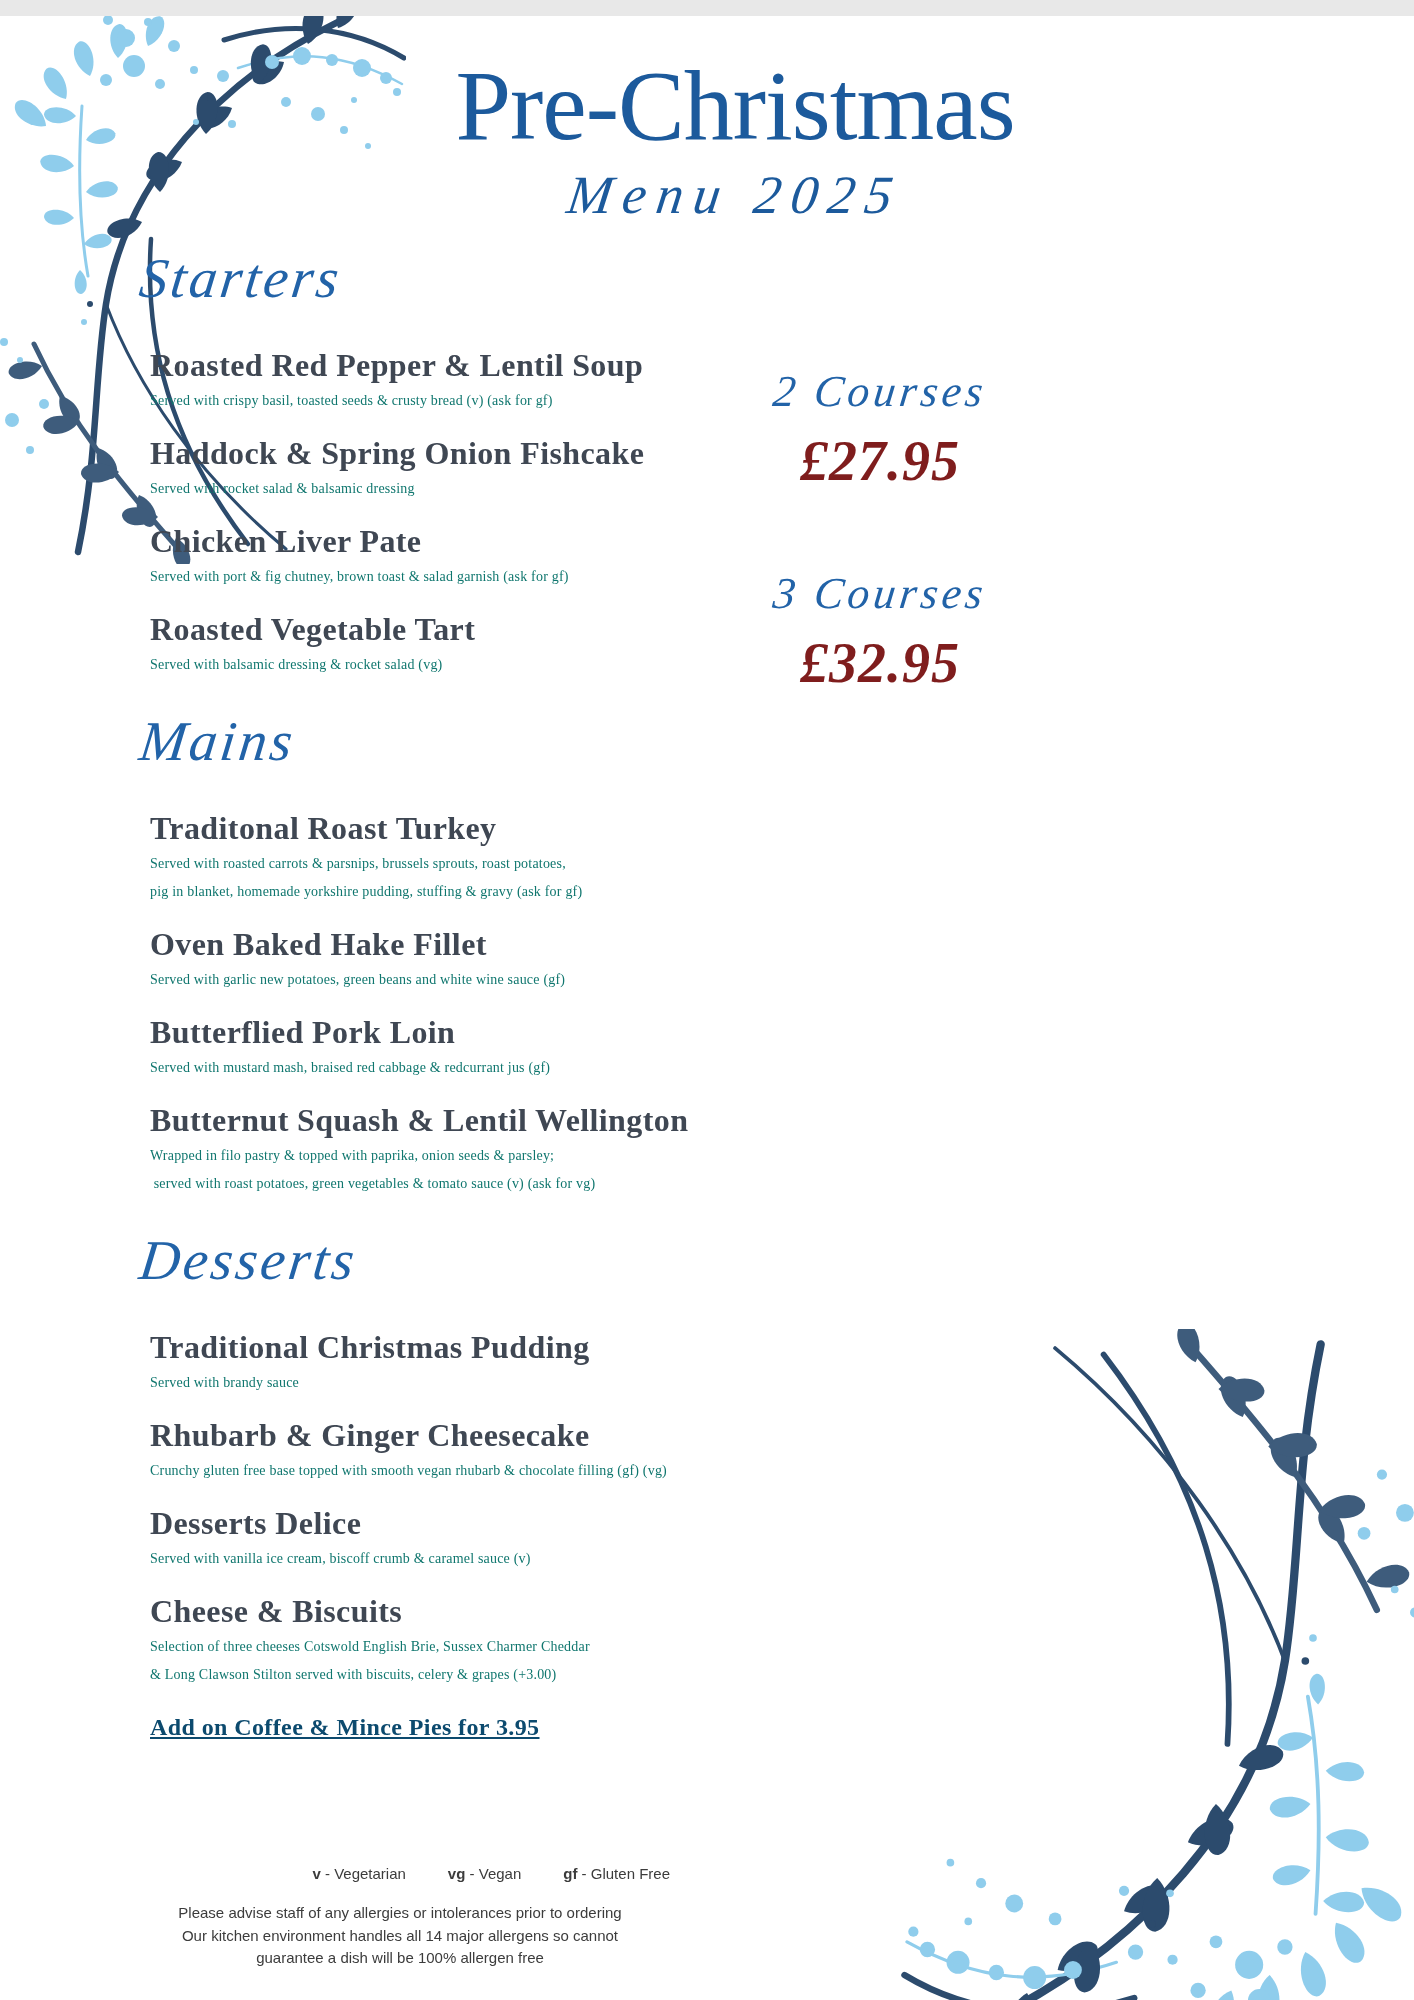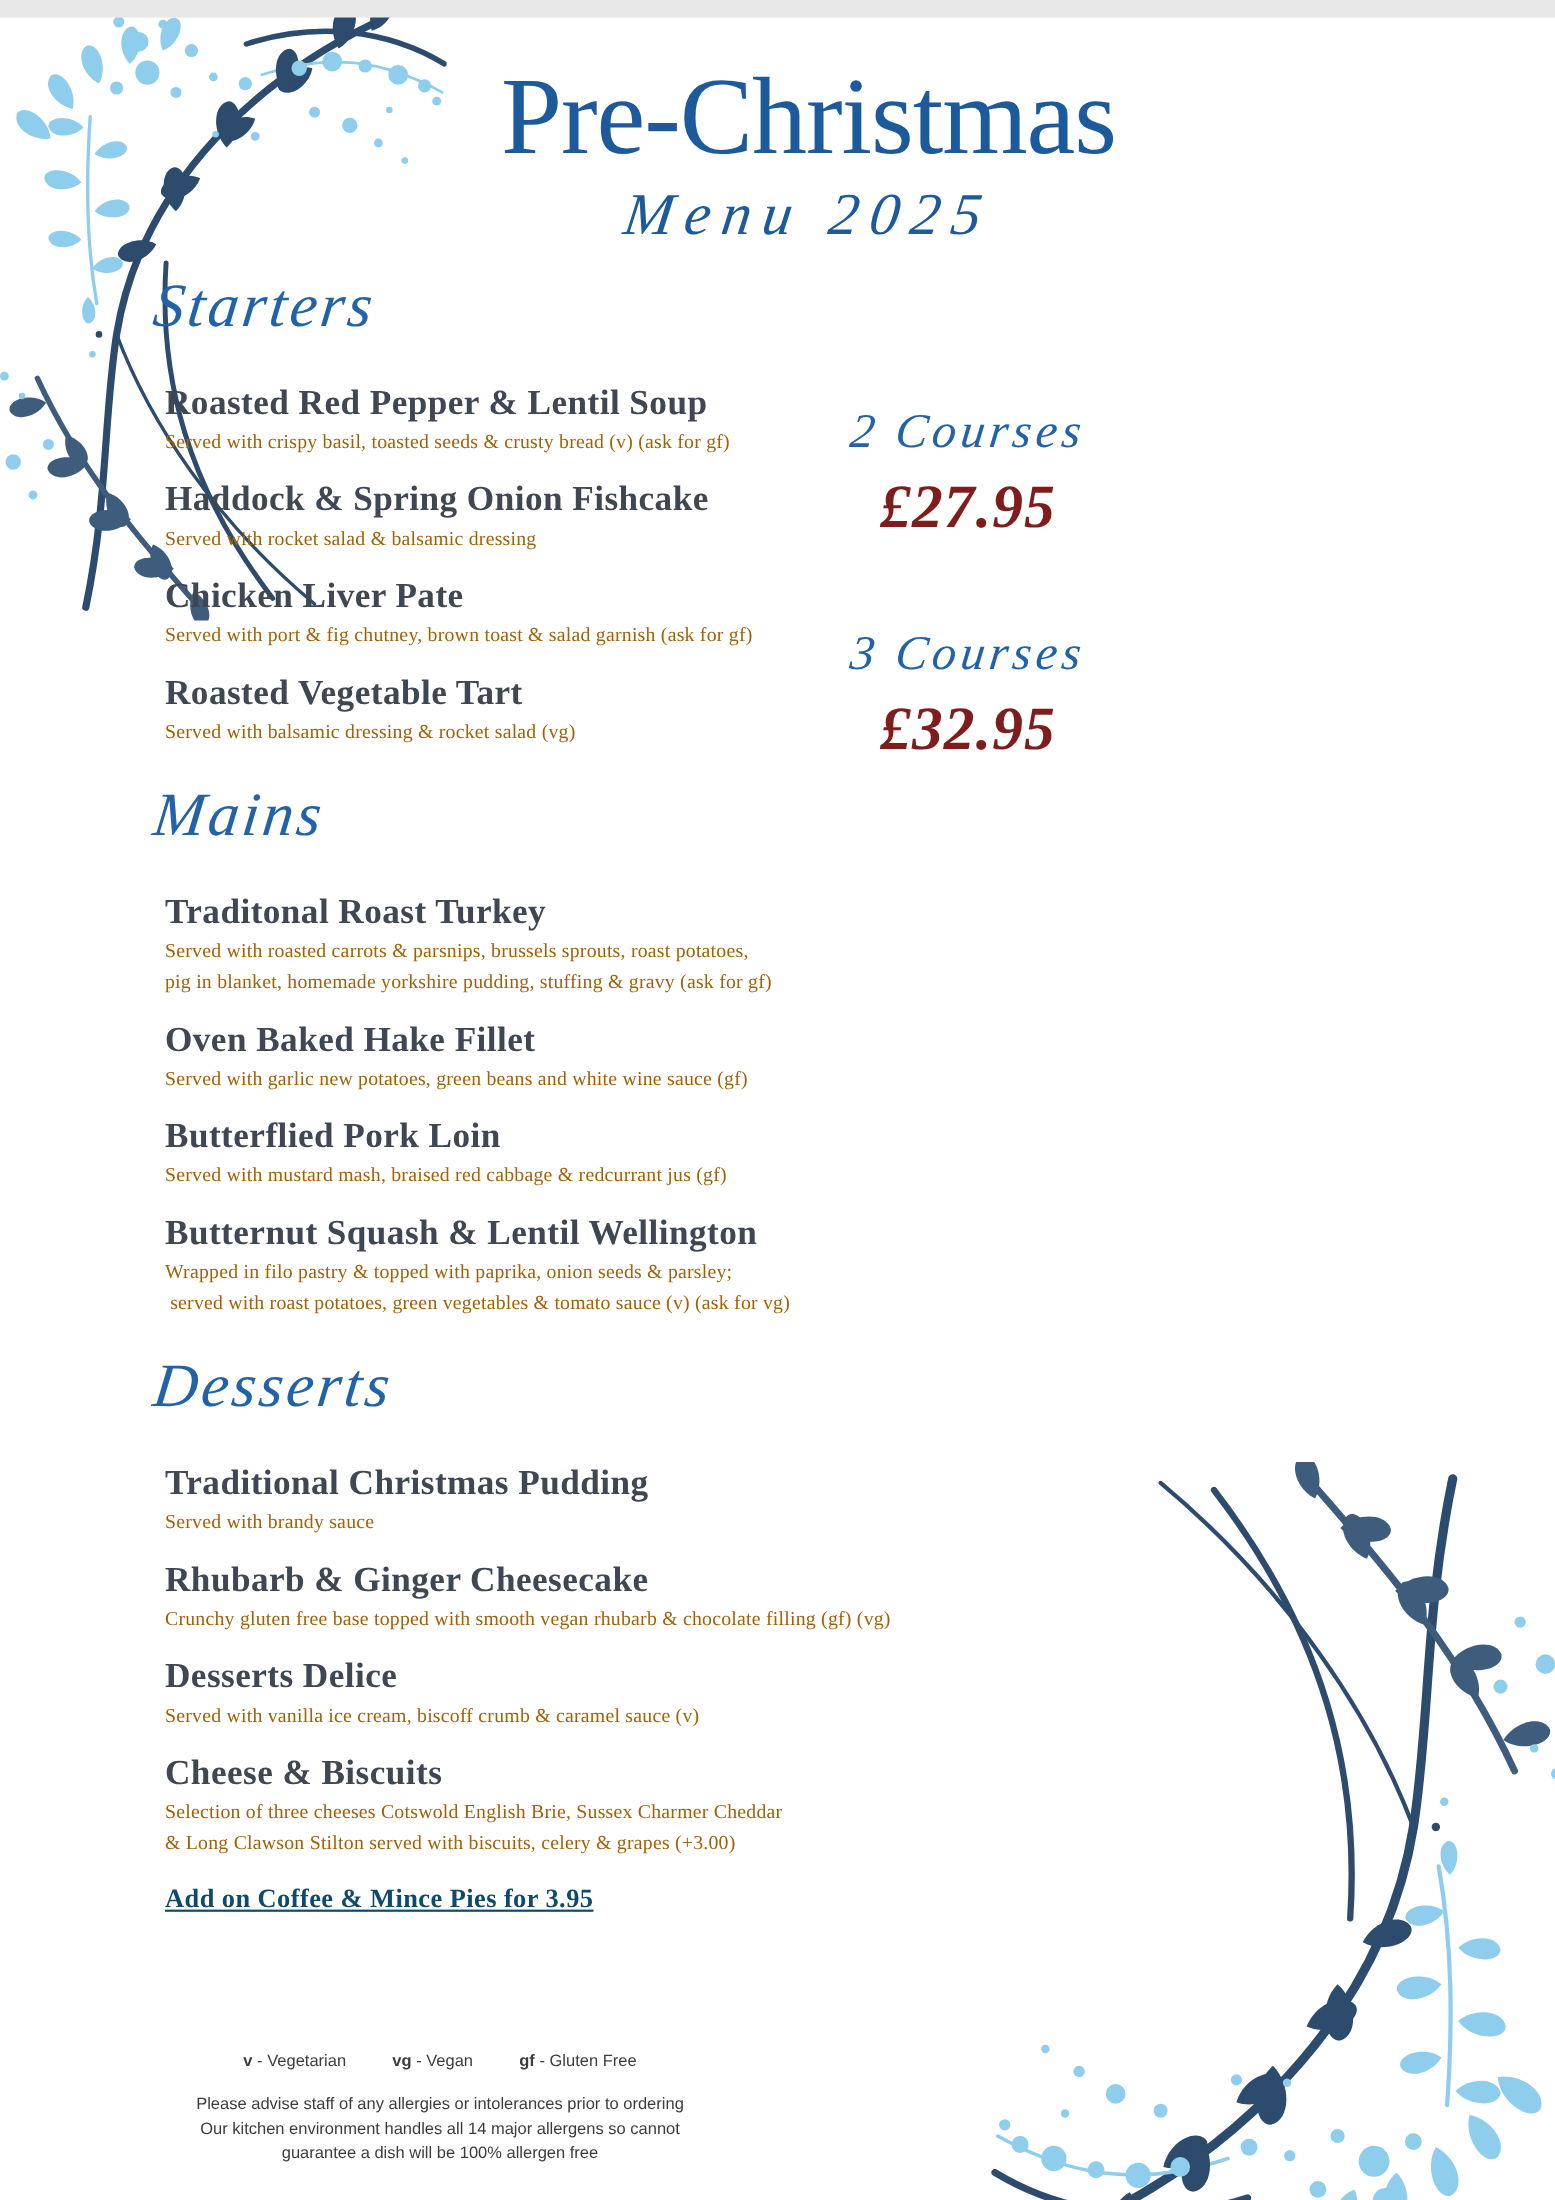--- a/index.html
+++ b/index.html
@@ -40,22 +40,22 @@
     margin-bottom:30px;
   }
   .menu-section + .menu-section .section-heading{margin-top:8px;}
   .menu-item{margin-left:15px;margin-bottom:22px;}
   .item-name{
     font-size:32px;line-height:32px;font-weight:bold;
     color:#3f4753;letter-spacing:0.4px;
     white-space:pre;margin-bottom:6px;
   }
   .desc-line{
-    font-size:18px;line-height:28px;
-    color:#a16207;letter-spacing:0.2px;
+    font-size:14px;line-height:28px;
+    color:#0f766e;letter-spacing:0.2px;
     white-space:pre;
   }
   .addon{
     margin-left:15px;margin-top:22px;
     font-size:24px;line-height:32px;font-weight:bold;
     color:#0c4a6e;letter-spacing:0.4px;white-space:pre;text-decoration:underline;
   }
 
   .price-block{position:absolute;z-index:2;left:745px;top:345px;width:270px;text-align:center;}
   .price-option + .price-option{margin-top:78px;}
@@ -65,21 +65,21 @@
     color:#2263a8;letter-spacing:4px;
     transform:skewX(-7deg);
   }
   .price-value{
     margin-top:14px;
     font-size:56px;line-height:48px;font-weight:bold;
     color:#7f1d1d;letter-spacing:1px;font-style:italic;
   }
 
   .footer{position:absolute;z-index:2;left:130px;width:540px;text-align:center;font-family:"Liberation Sans", sans-serif;}
-  .legend{top:1848px;display:flex;justify-content:center;gap:42px;}
+  .legend{top:1848px;display:flex;justify-content:flex-end;gap:42px;}
   .legend-item{font-size:15px;line-height:20px;color:#3c3c3c;white-space:pre;}
   .legend-item b{font-weight:bold;}
   .allergy{top:1886px;}
   .allergy-line{font-size:15px;line-height:22.5px;color:#3c3c3c;white-space:pre;}
 </style>
 </head>
 <body>
 
 <div class="page">
 

